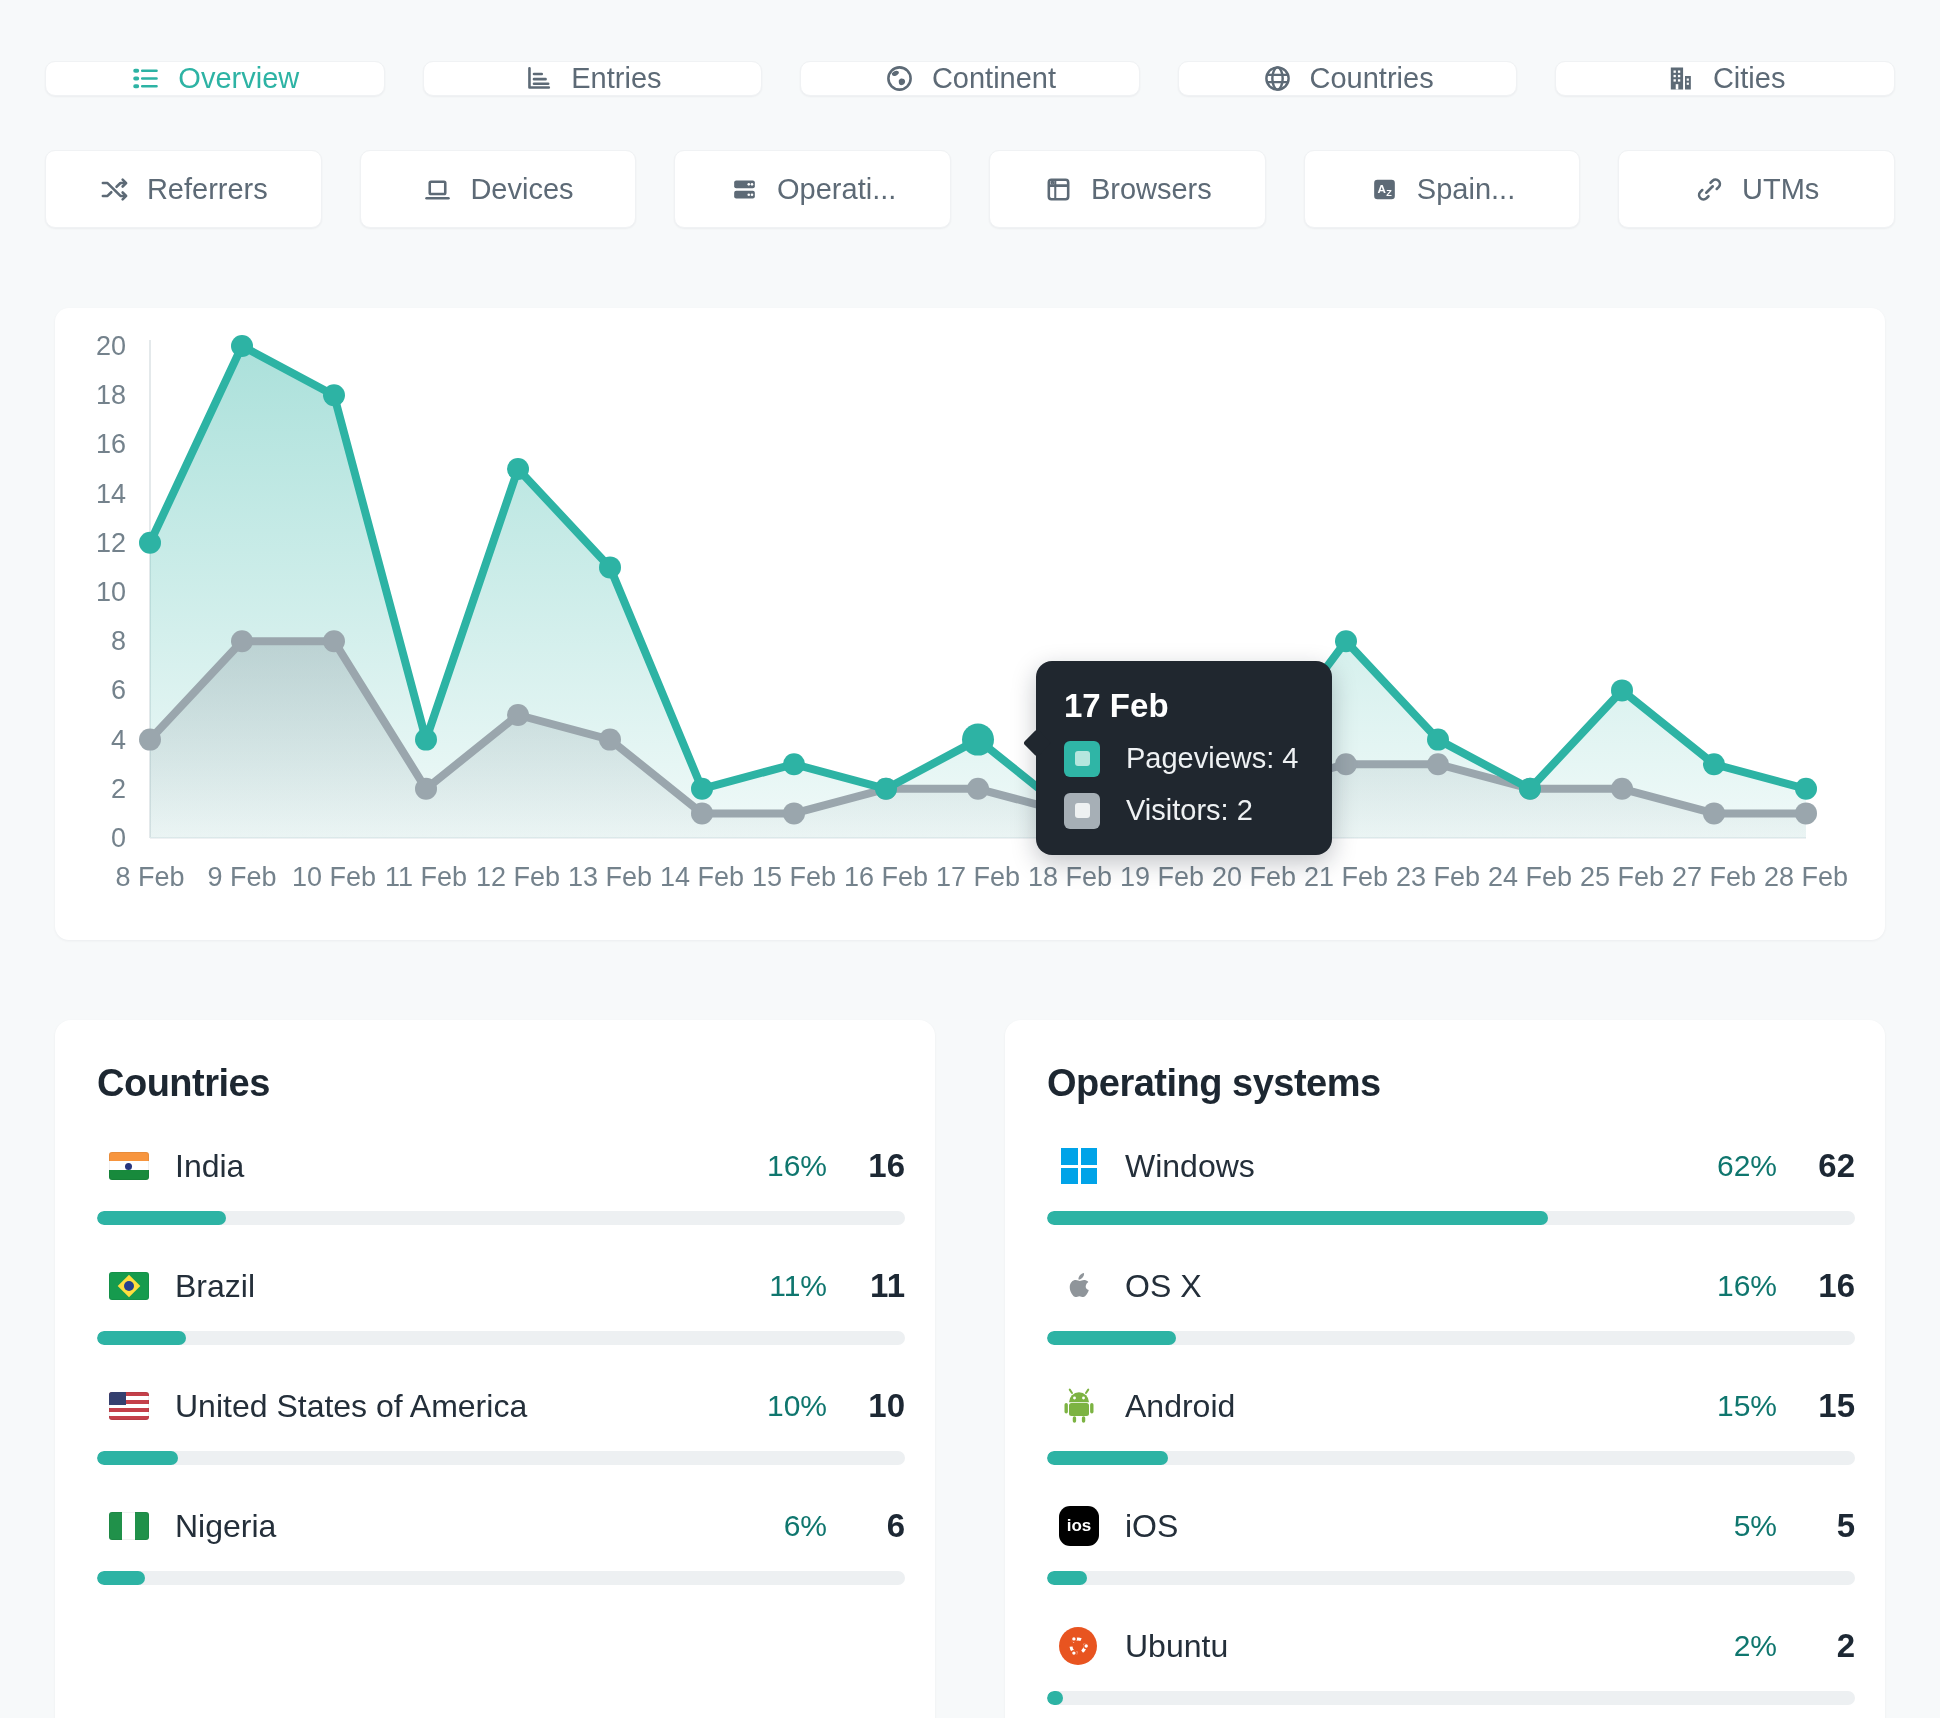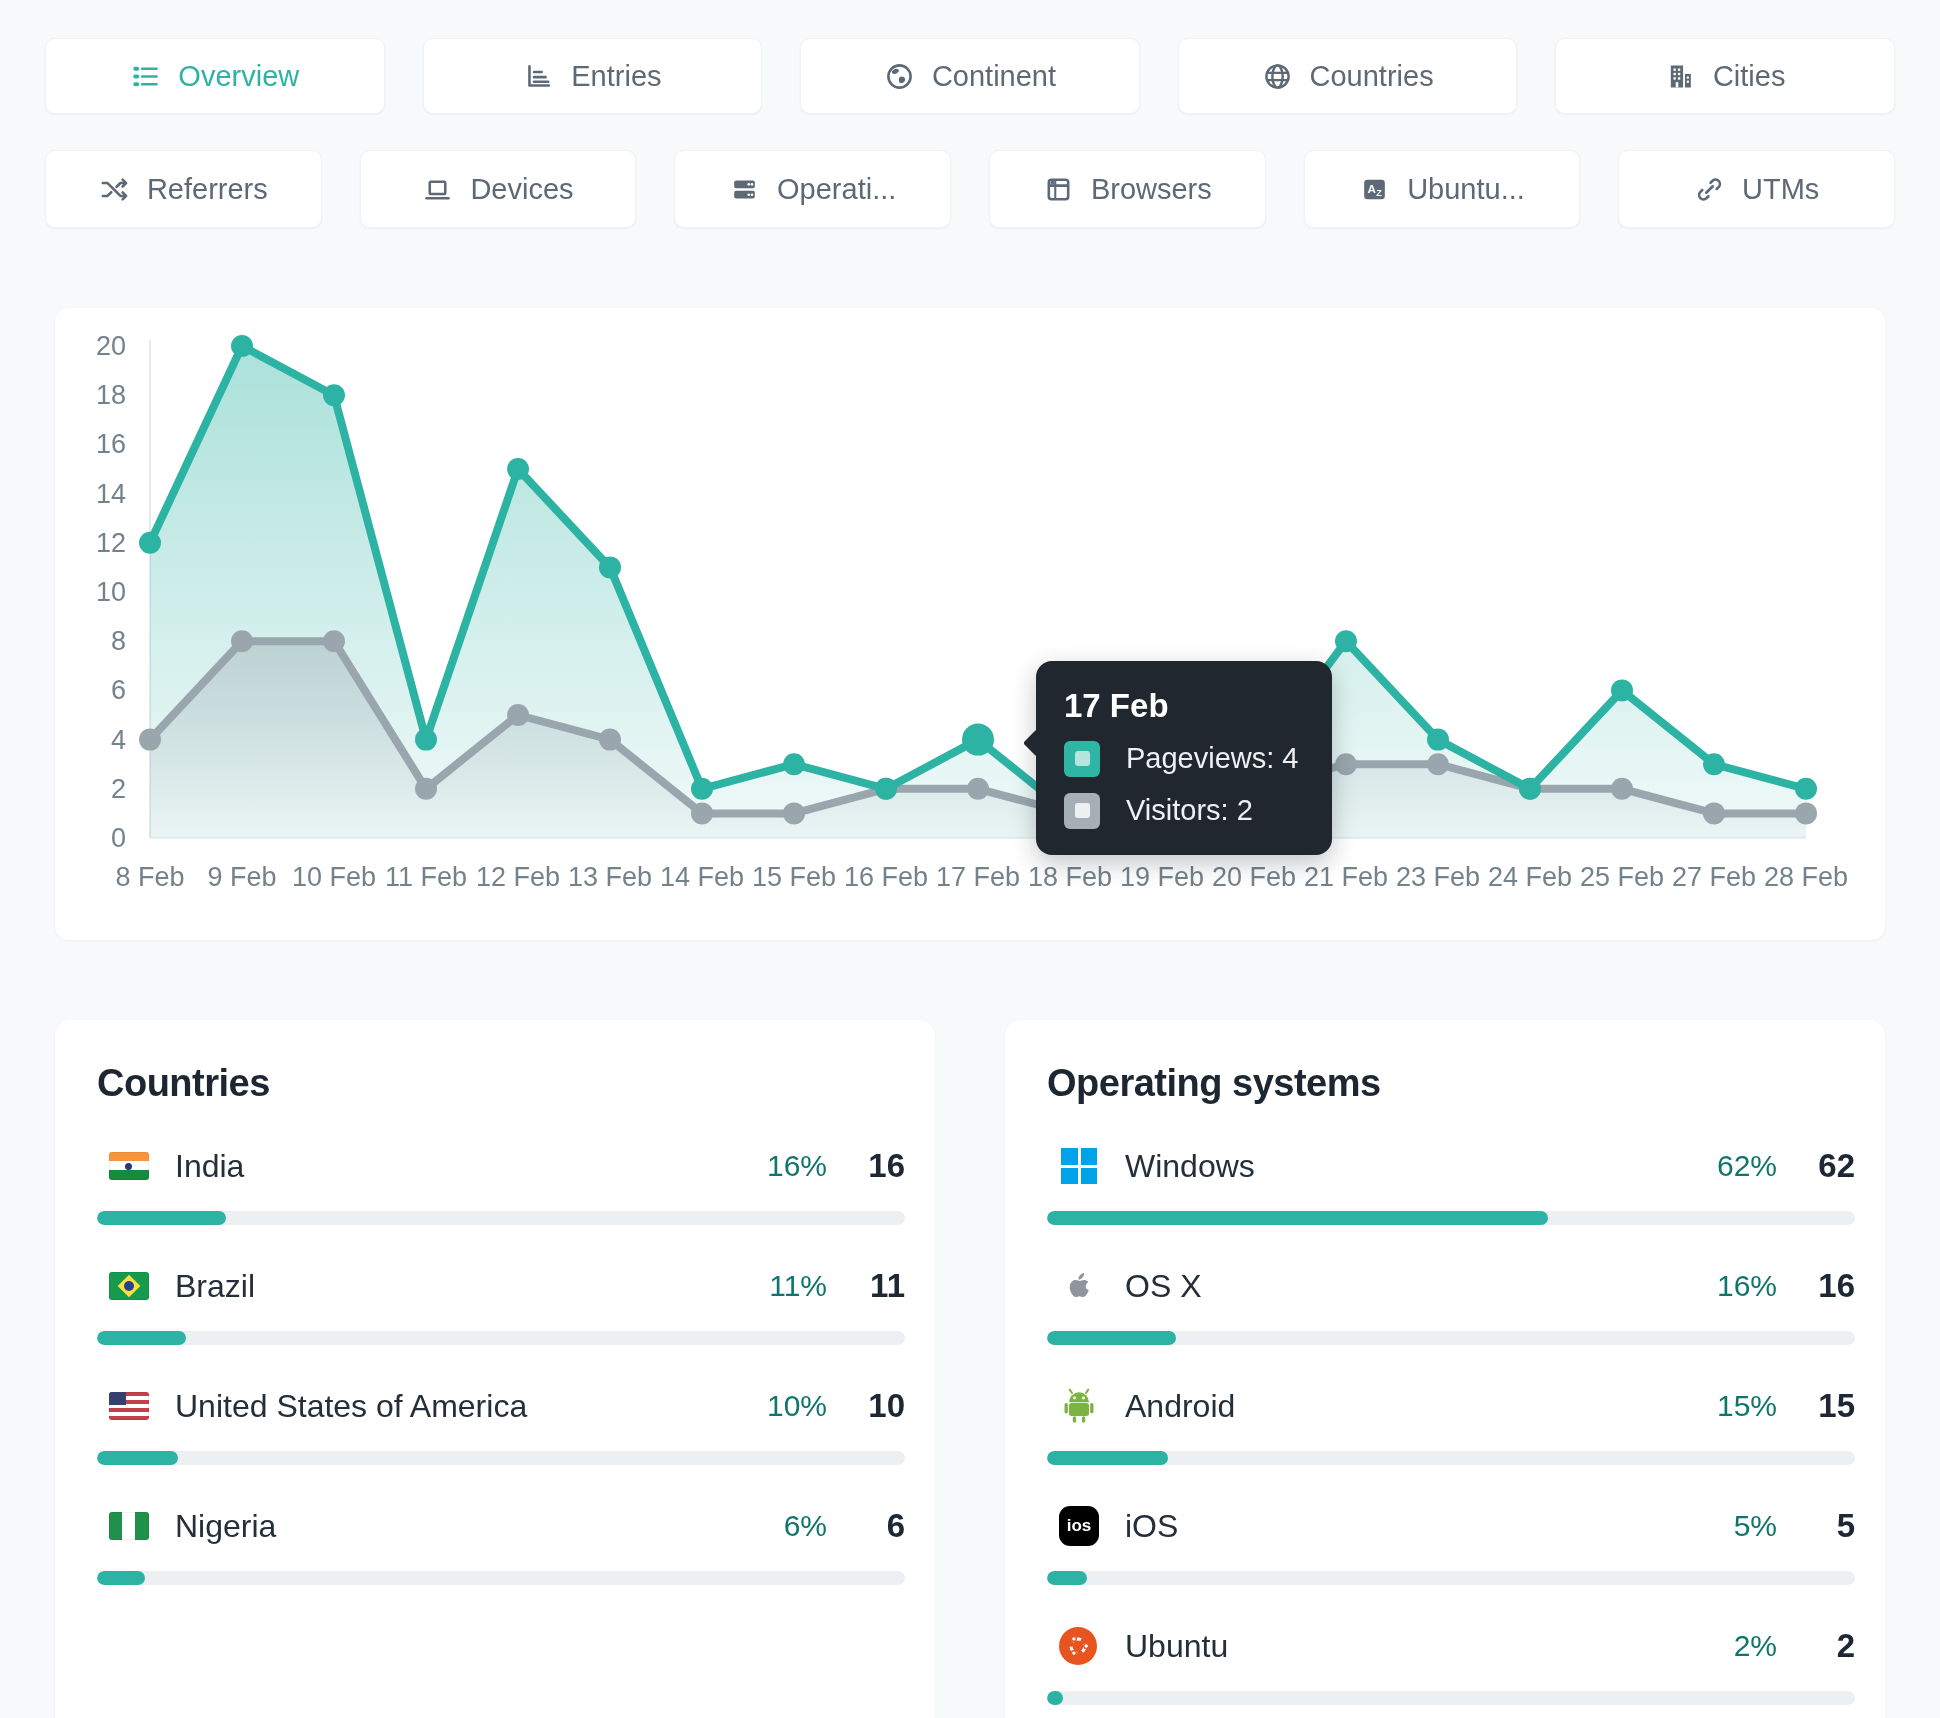--- a/index.html
+++ b/index.html
@@ -4,21 +4,21 @@
 <style>
   :root { --accent:#2db3a4; }
   * { box-sizing:border-box; }
   html,body { margin:0; padding:0; }
   body {
     width:1940px; height:1718px; position:relative; overflow:hidden;
     background:#f7f9fa; font-family:"Liberation Sans", sans-serif; color:#242f3a;
   }
   
   .tabrow { position:absolute; left:45px; right:45px; display:flex; gap:38px; }
-  .tabrow.r1 { top:38px; height:76px; }
+  .tabrow.r1 { top:20px; height:76px;align-items:flex-end; }
   .tabrow.r2 { top:150px; height:78px;justify-content:space-between; }
   .tab {
     flex:1; display:flex; align-items:center; justify-content:center; gap:17px;
     background:#ffffff; border:1px solid #f0f2f4; border-radius:10px;
     box-shadow:0 1px 2px rgba(16,24,40,.05); cursor:pointer;
     font-family:"Liberation Sans", sans-serif; font-size:29px; color:#5d6a76; padding:0;
     white-space:nowrap; overflow:hidden;
   }
   .tab.active { color:var(--accent); }
   .ticon { display:flex; align-items:center; }
@@ -192,21 +192,21 @@
     <span>Browsers</span>
   </button>
   <button class="tab">
     <span class="ticon">
       <svg viewBox="0 0 24 24">
           <rect x="4" y="4.5" width="16" height="15" rx="2.5" fill="currentColor"></rect>
           <text x="6.6" y="14.6" font-size="9" font-weight="bold" fill="#ffffff" font-family="Liberation Sans, sans-serif">A</text>
           <text x="13.4" y="17" font-size="7" font-weight="bold" fill="#ffffff" font-family="Liberation Sans, sans-serif">Z</text>
         </svg>
     </span>
-    <span>Ubuntu...</span>
+    <span>Spain...</span>
   </button>
   <button class="tab">
     <span class="ticon">
       <svg viewBox="0 0 24 24" fill="none" stroke="currentColor" stroke-width="2" stroke-linecap="round" stroke-linejoin="round">
           <path d="M9.5 14.5 14.5 9.5"></path>
           <path d="M12.8 6.8l1.6-1.6a3.4 3.4 0 0 1 4.8 4.8l-1.6 1.6"></path>
           <path d="M11.2 17.2l-1.6 1.6a3.4 3.4 0 0 1-4.8-4.8l1.6-1.6"></path>
         </svg>
     </span>
     <span>UTMs</span>

